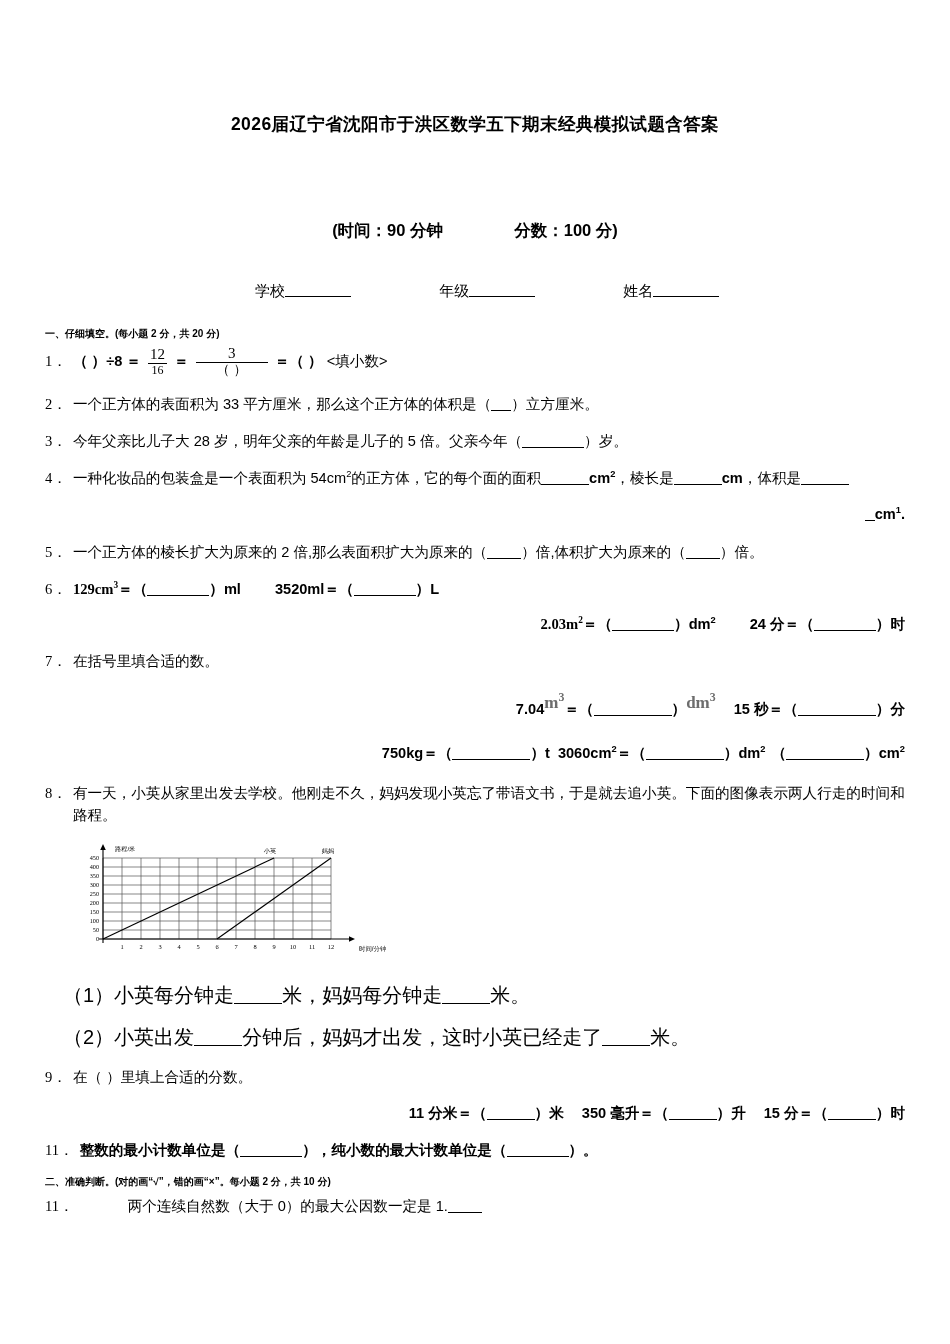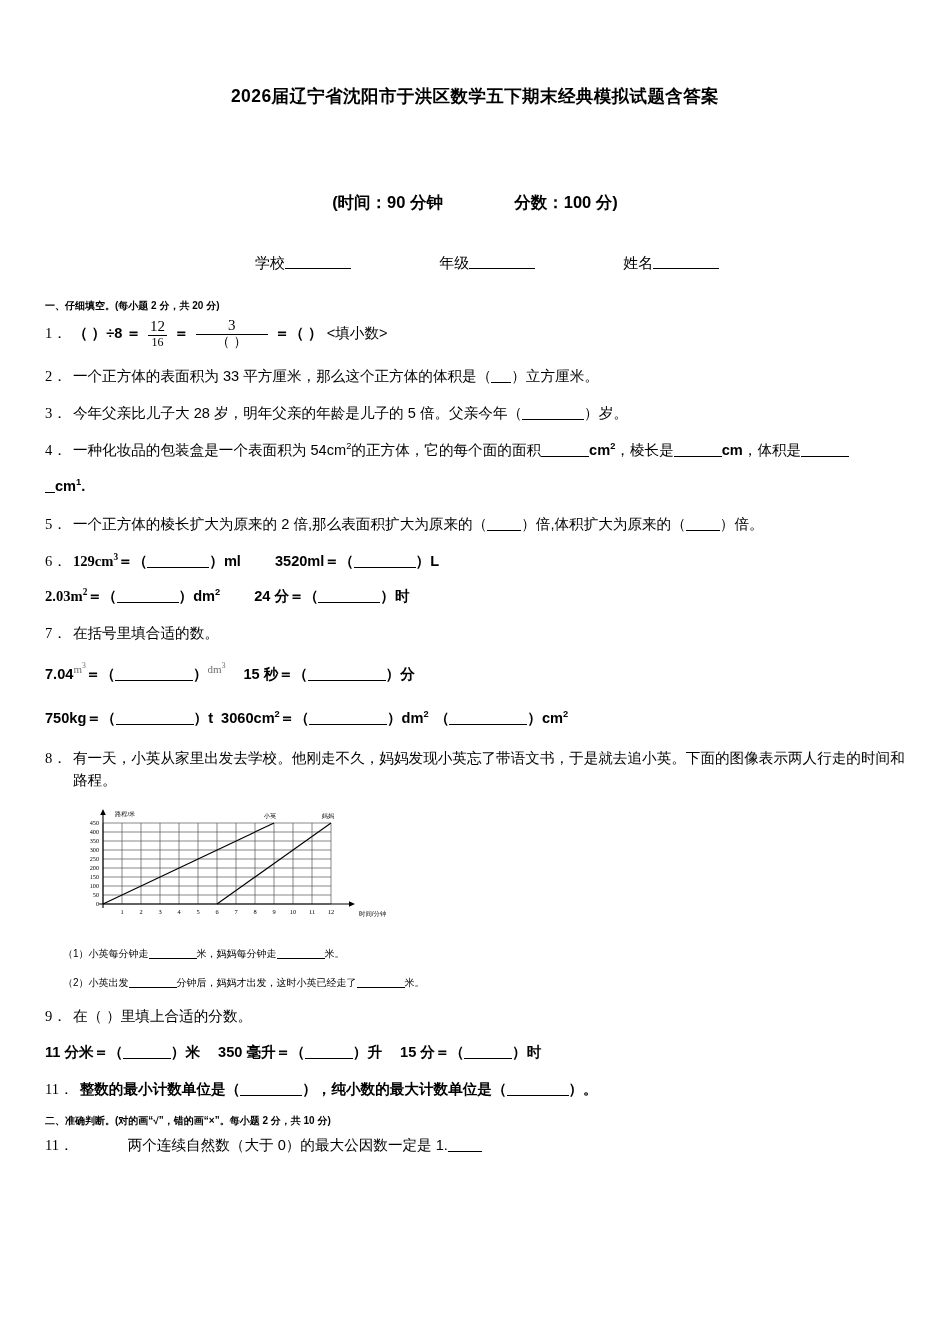--- a/index.html
+++ b/index.html
@@ -14,21 +14,21 @@
     overflow: hidden;
   }
   .page { padding: 0 45px; }
 
   .doc-title {
     text-align: center;
     font-family: "Liberation Sans", "DejaVu Sans", sans-serif;
     font-weight: bold;
     font-size: 17.5px;
     letter-spacing: 0.4px;
-    margin-top: 84px;
+    margin-top: 112px;
   }
 
   .exam-meta {
     text-align: center;
     font-family: "Liberation Sans", "DejaVu Sans", sans-serif;
     font-weight: bold;
     font-size: 16.5px;
     margin-top: 84px;
   }
   .exam-meta .gap { display: inline-block; width: 62px; }
@@ -59,21 +59,21 @@
     align-items: baseline;
   }
   .qnum {
     font-family: "Liberation Serif", "DejaVu Serif", serif;
     font-size: 14.6px;
     flex: 0 0 auto;
     white-space: nowrap;
     padding-right: 6px;
   }
   .qbody { flex: 1 1 auto; }
-  .q.plain { display: block; }
+  .q.plain { display: block; text-align: right; }
 
   .b { font-weight: bold; }
   .mono-b { font-family: "Liberation Serif","DejaVu Serif",serif; font-weight: bold; }
 
   
   .u1 { border-bottom: 1px solid #000; display: inline-block; width: 20px; height: .92em; vertical-align: -2px; }
   .u2 { border-bottom: 1px solid #000; display: inline-block; width: 34px; height: .92em; vertical-align: -2px; }
   .u3 { border-bottom: 1px solid #000; display: inline-block; width: 48px; height: .92em; vertical-align: -2px; }
   .u4 { border-bottom: 1px solid #000; display: inline-block; width: 62px; height: .92em; vertical-align: -2px; }
   .u5 { border-bottom: 1px solid #000; display: inline-block; width: 78px; height: .92em; vertical-align: -2px; }
@@ -94,27 +94,27 @@
   }
   .frac .num { display: block; font-size: 15px; padding: 0 2px; }
   .frac .den { display: block; font-size: 12px; border-top: 1.2px solid #000; padding: 0 2px; }
   .frac.wide .num, .frac.wide .den { min-width: 72px; }
   .frac .den.paren { font-family: "Liberation Sans","DejaVu Sans",sans-serif; font-size: 13.5px; }
 
   .sup { font-size: 0.64em; vertical-align: super; }
   .unit-gray {
     font-family: "Liberation Serif", "DejaVu Serif", serif;
     color: #6d6d6d;
-    font-weight: normal;
-    font-size: 11px;
+    font-weight: bold;
+    font-size: 17px;
     vertical-align: super;
   }
   .unit-gray .e { font-size: 0.7em; vertical-align: super; }
 
-  .subq { font-family: "Liberation Sans","DejaVu Sans",sans-serif; font-size: 10px; margin-top: 15px; padding-left: 18px; }
+  .subq { font-family: "Liberation Sans","DejaVu Sans",sans-serif; font-size: 20px; margin-top: 15px; padding-left: 18px; }
 
   
   .chart-wrap { margin-top: 12px; margin-left: 18px; position: relative; width: 330px; height: 128px; }
   .chart-svg { display: block; }
 </style>
 </head>
 <body>
 
 <div class="page">
 

